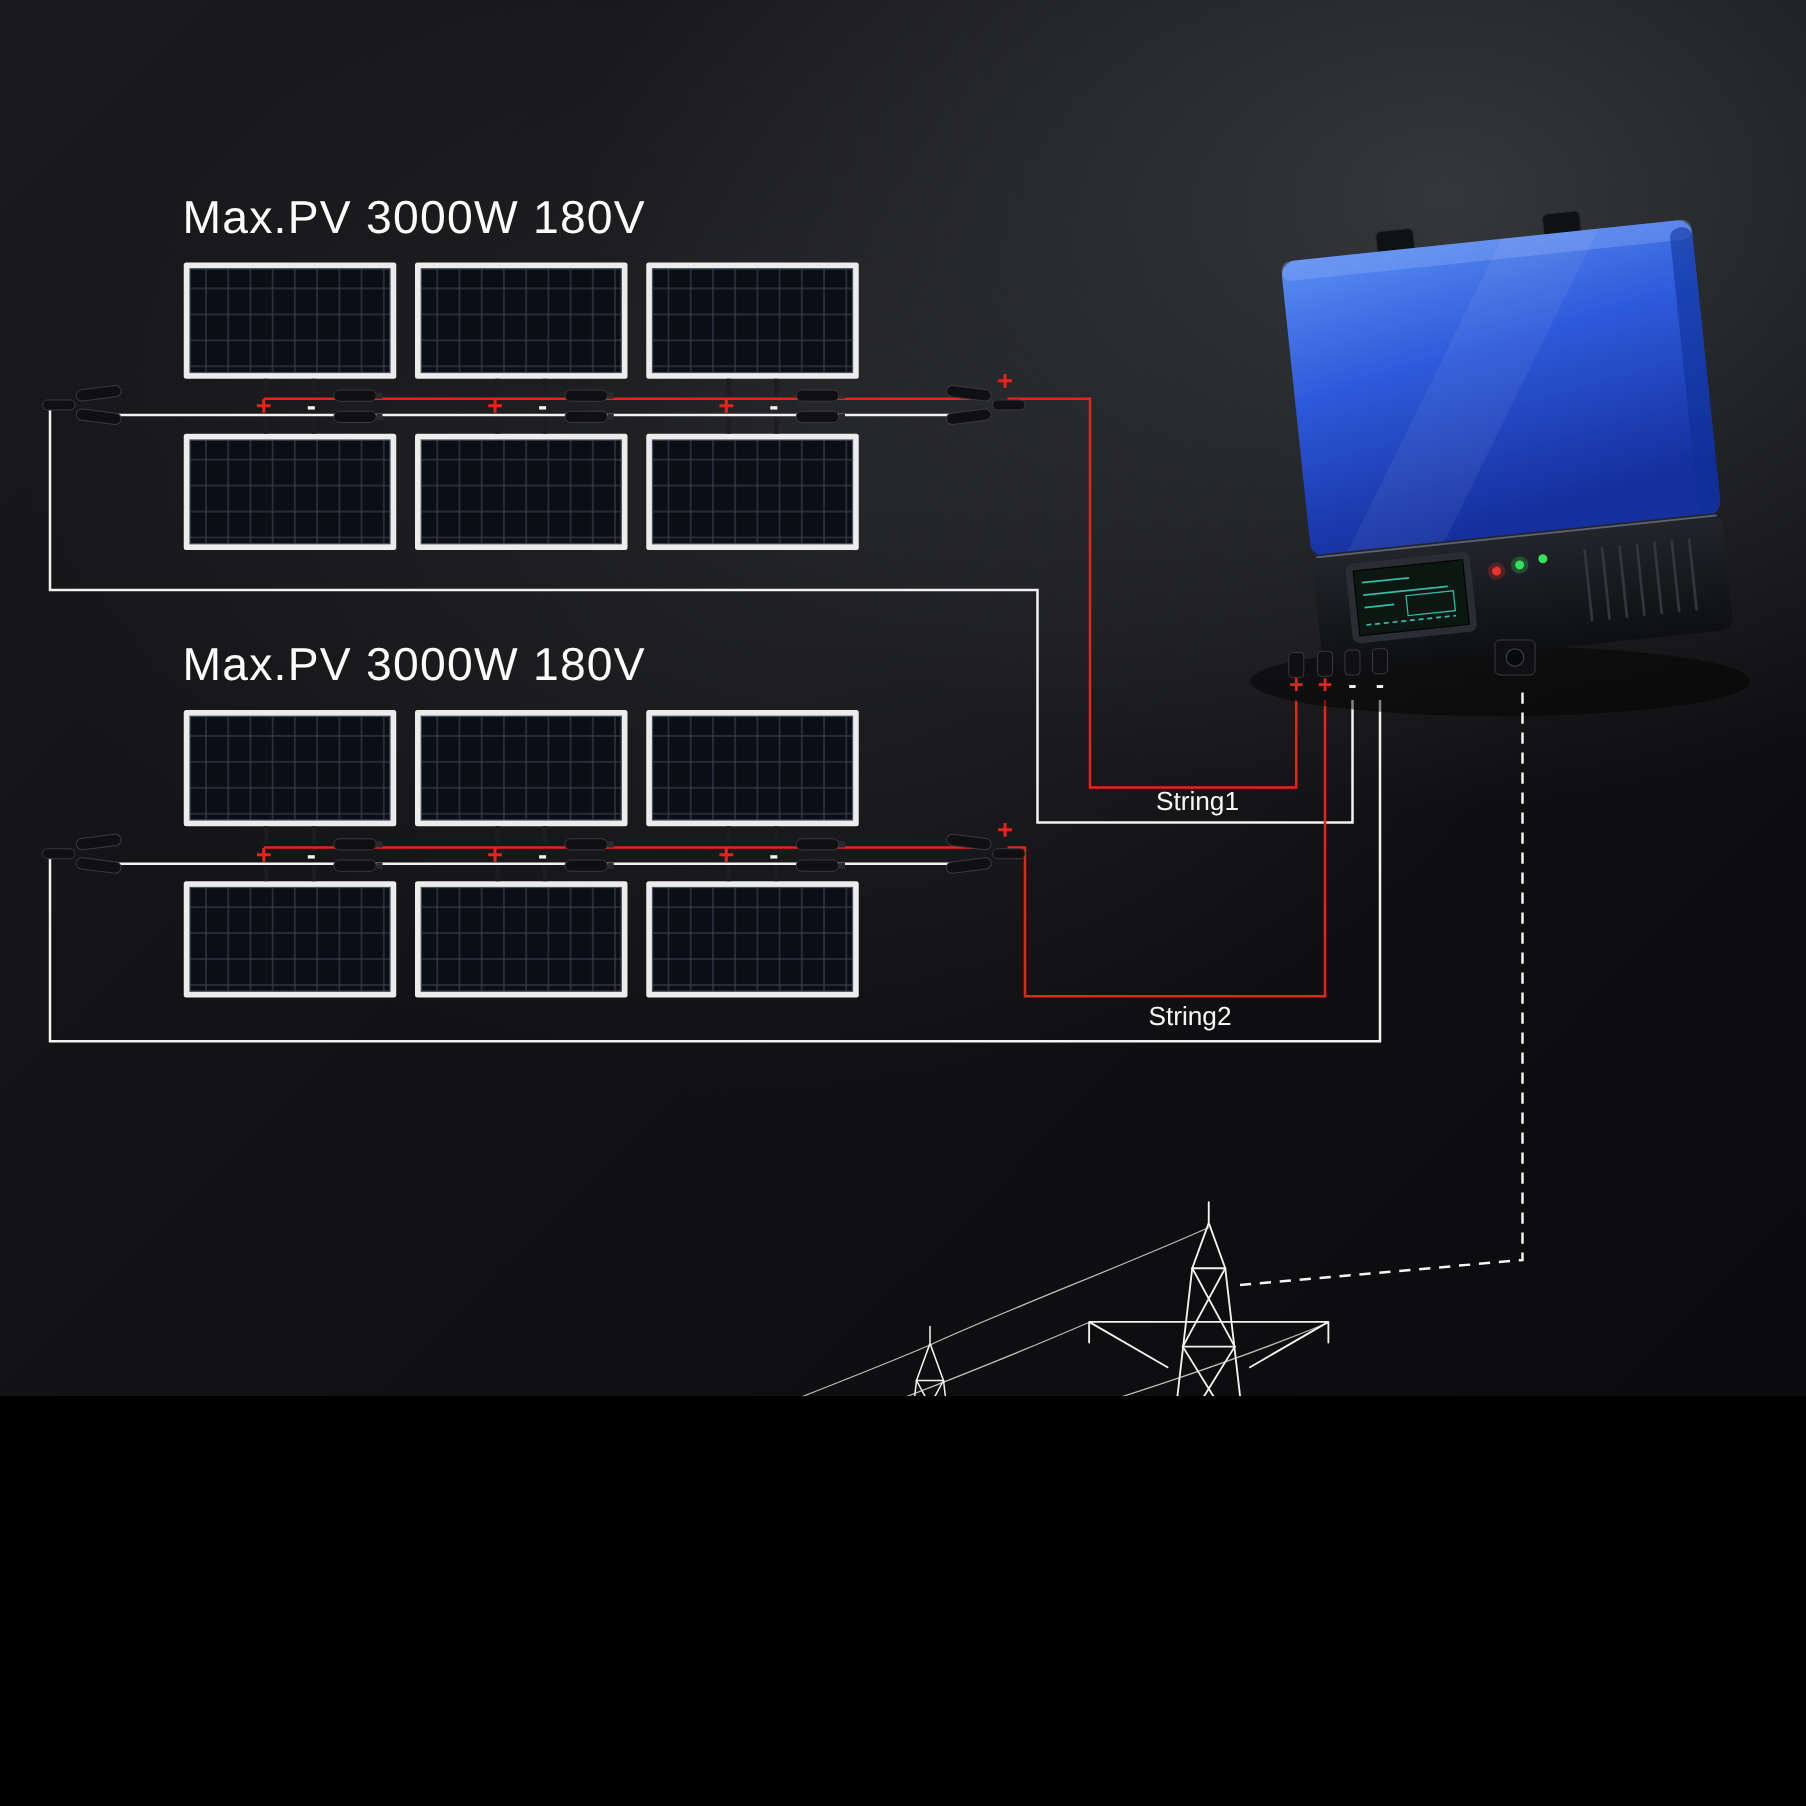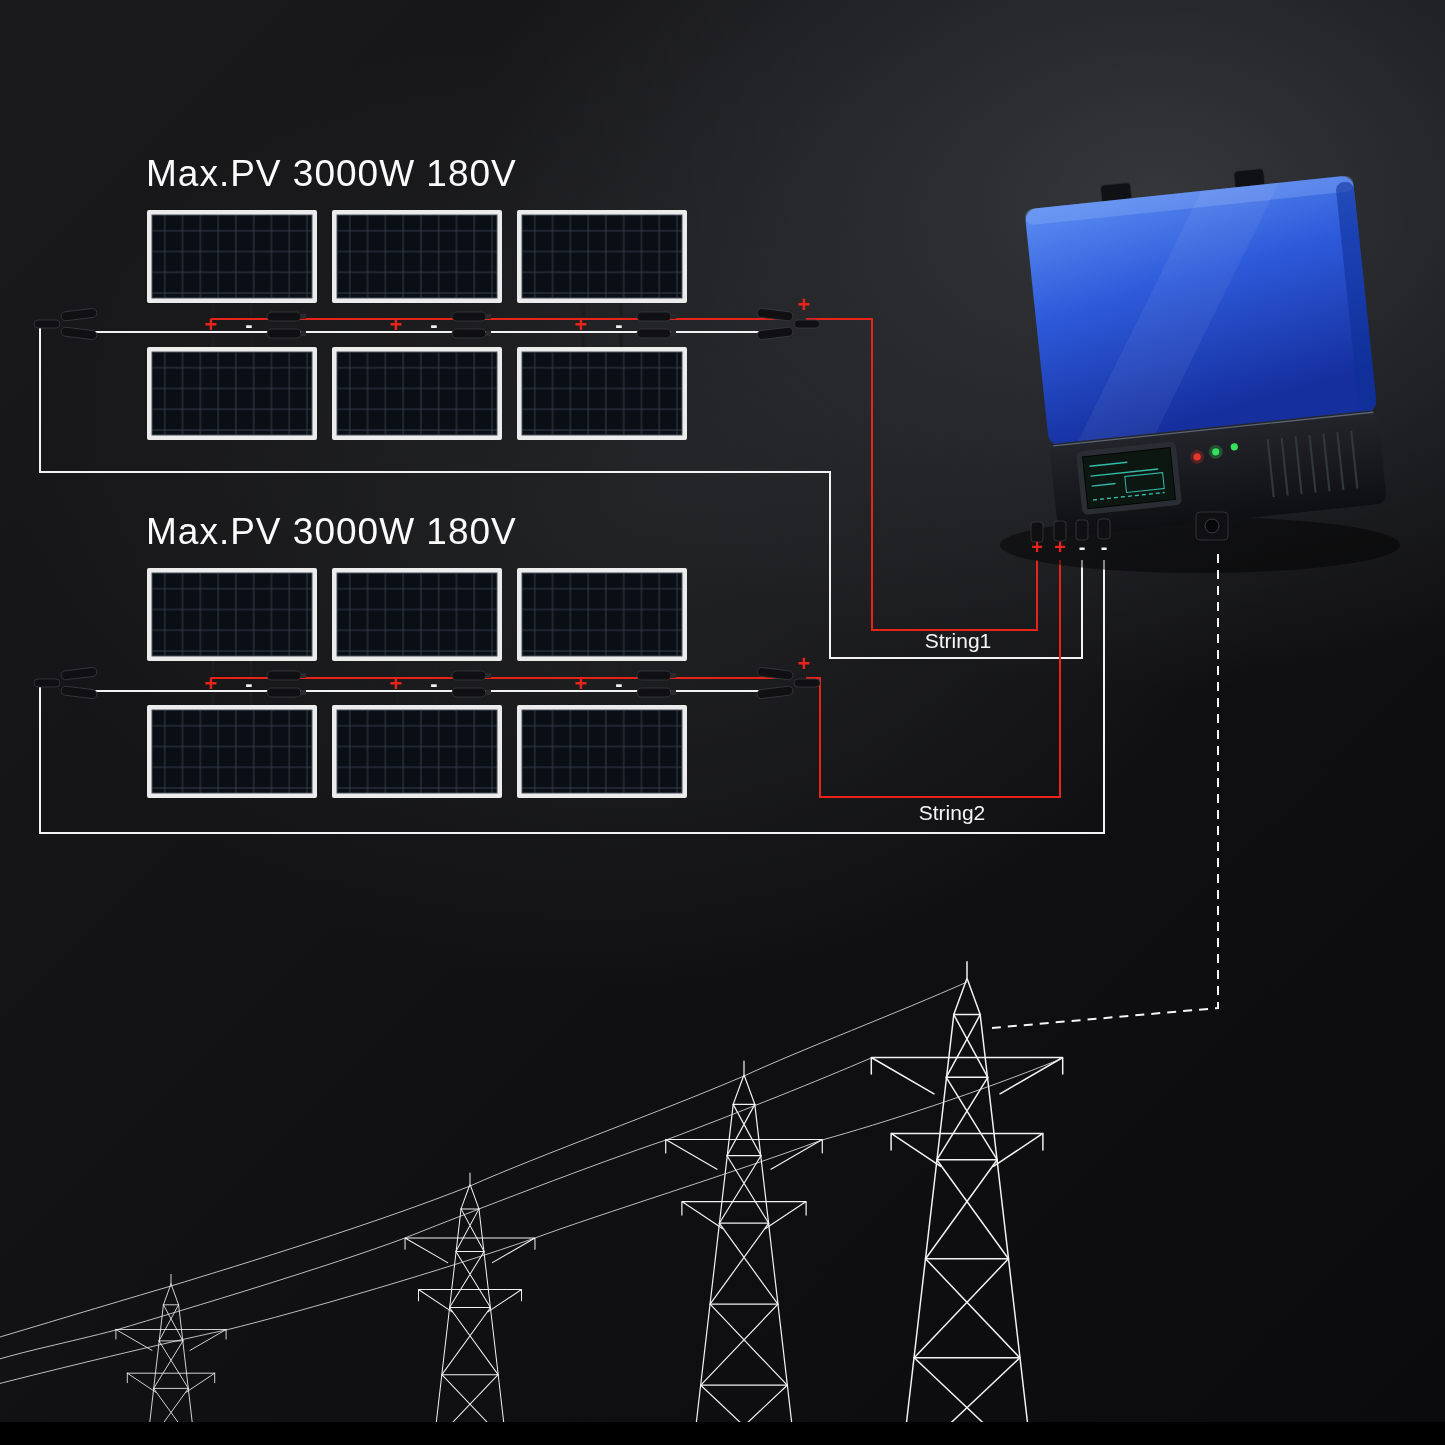--- a/index.html
+++ b/index.html
@@ -1,18 +1,18 @@
 <!DOCTYPE html>
 <html><head>
 <meta charset="utf-8">
 <style>
   html,body{margin:0;padding:0;background:#000;}
   .stage{
     position:relative;
-    width:1445px;height:1422px;
+    width:1445px;height:1117px;
     overflow:hidden;
     background:
       radial-gradient(1150px 820px at 80% 14%, #35373b 0%, rgba(53,55,59,0) 60%),
       radial-gradient(900px 700px at 45% 35%, #232426 0%, rgba(35,36,38,0) 70%),
       linear-gradient(135deg, #1a1a1c 0%, #121214 45%, #0b0b0d 100%);
     font-family:"Liberation Sans", sans-serif;
   }
   svg{position:absolute;inset:0;}
   svg text{font-family:"Liberation Sans", sans-serif;}
   .heading{font-size:37px;font-weight:500;fill:#fbfbfb;letter-spacing:1px;}

